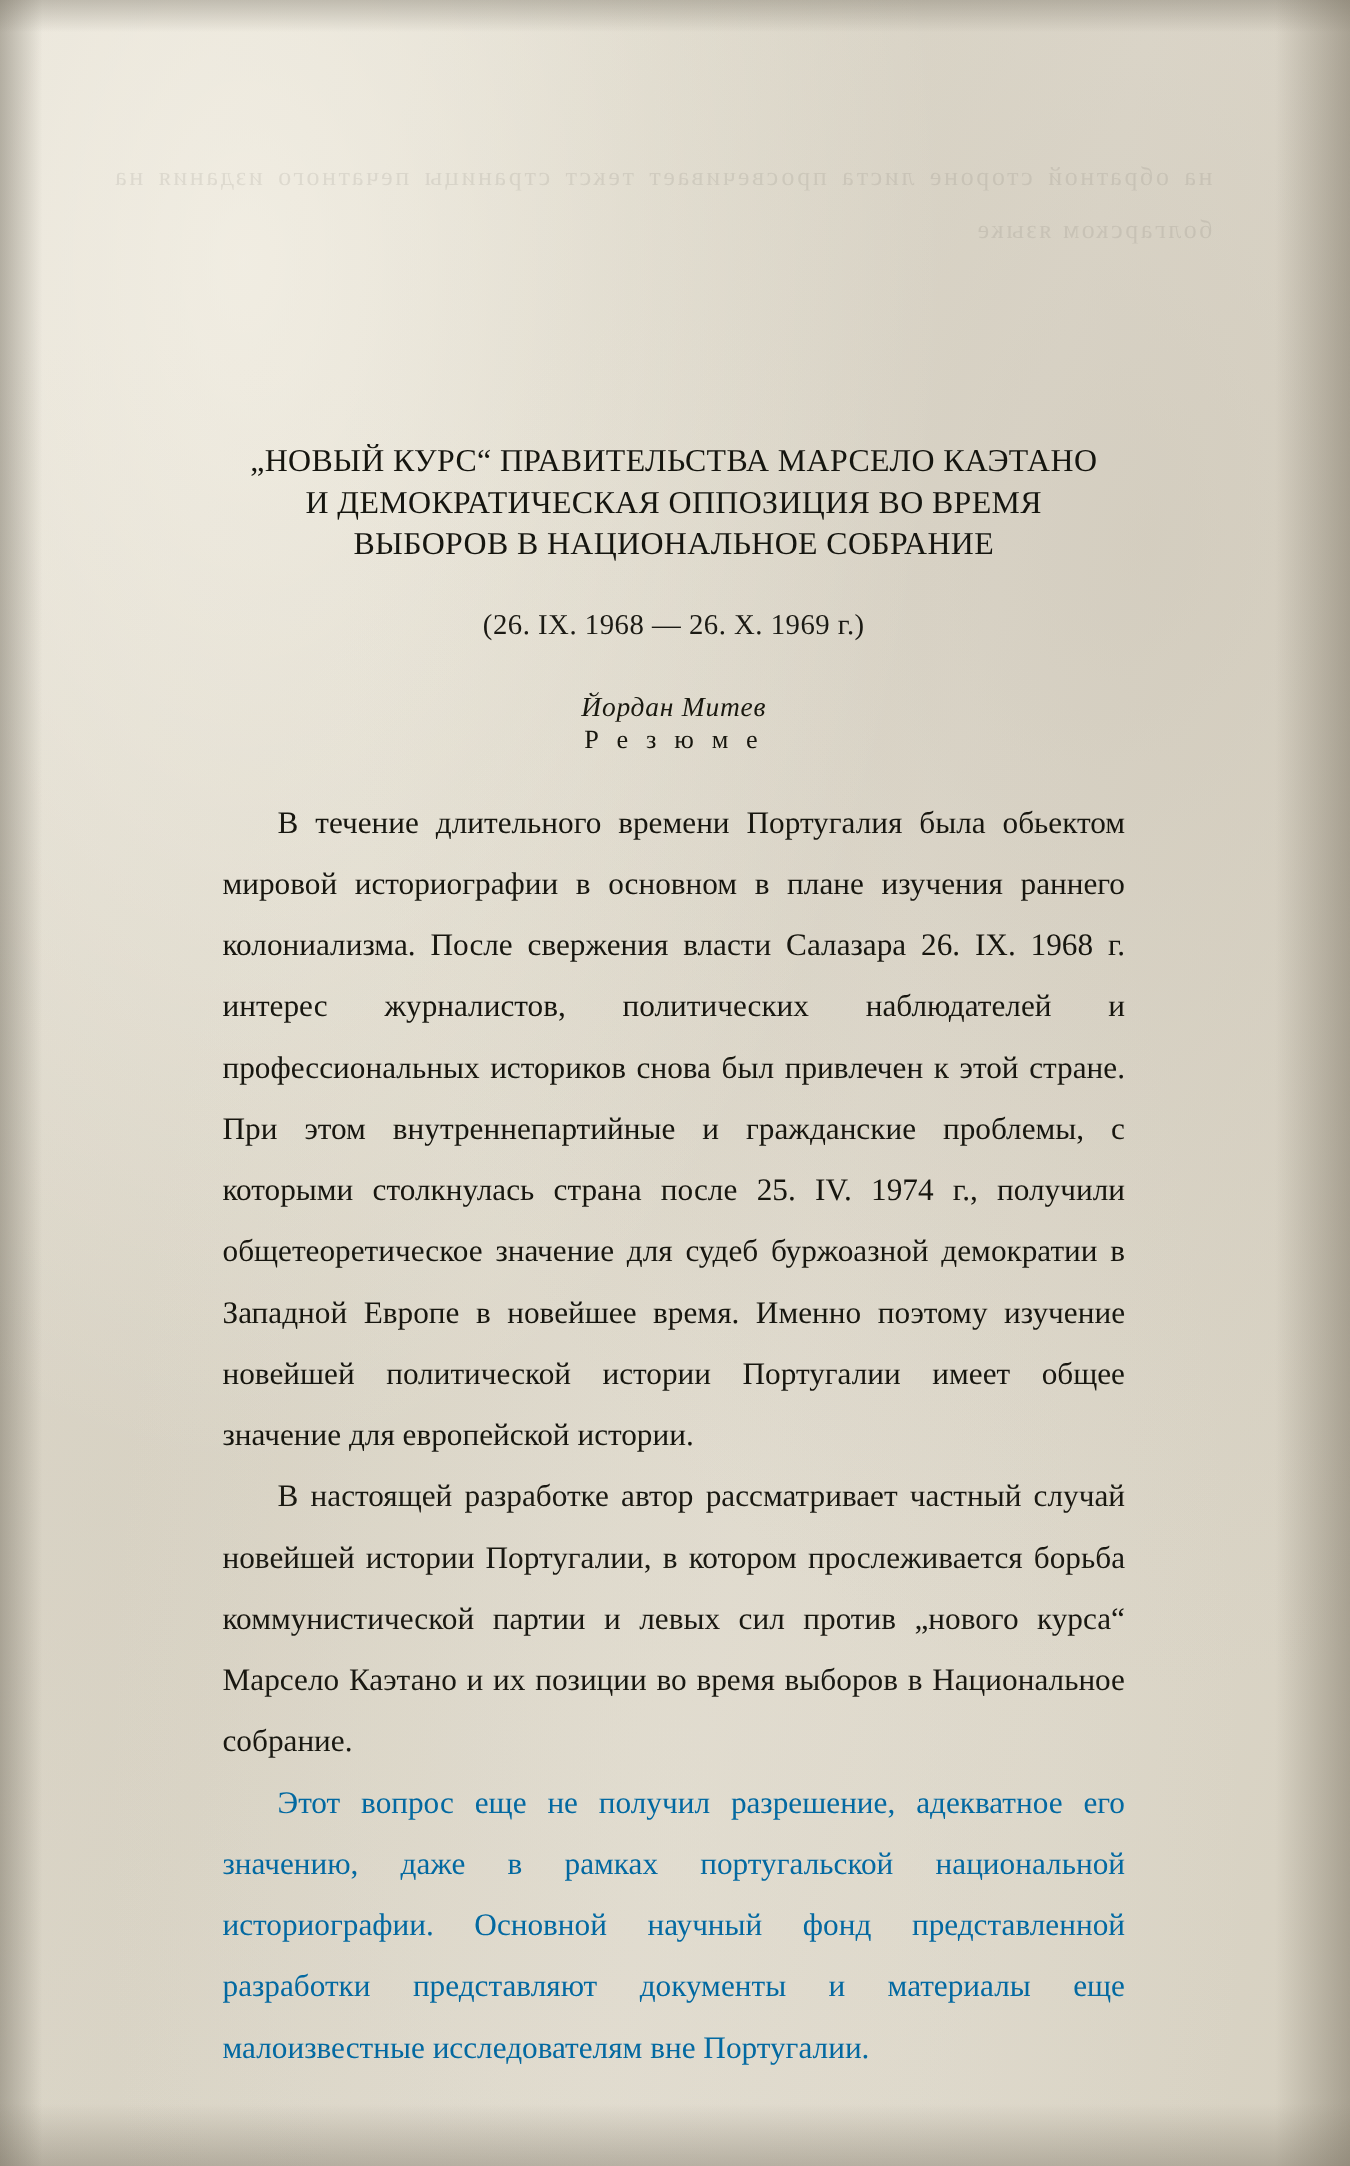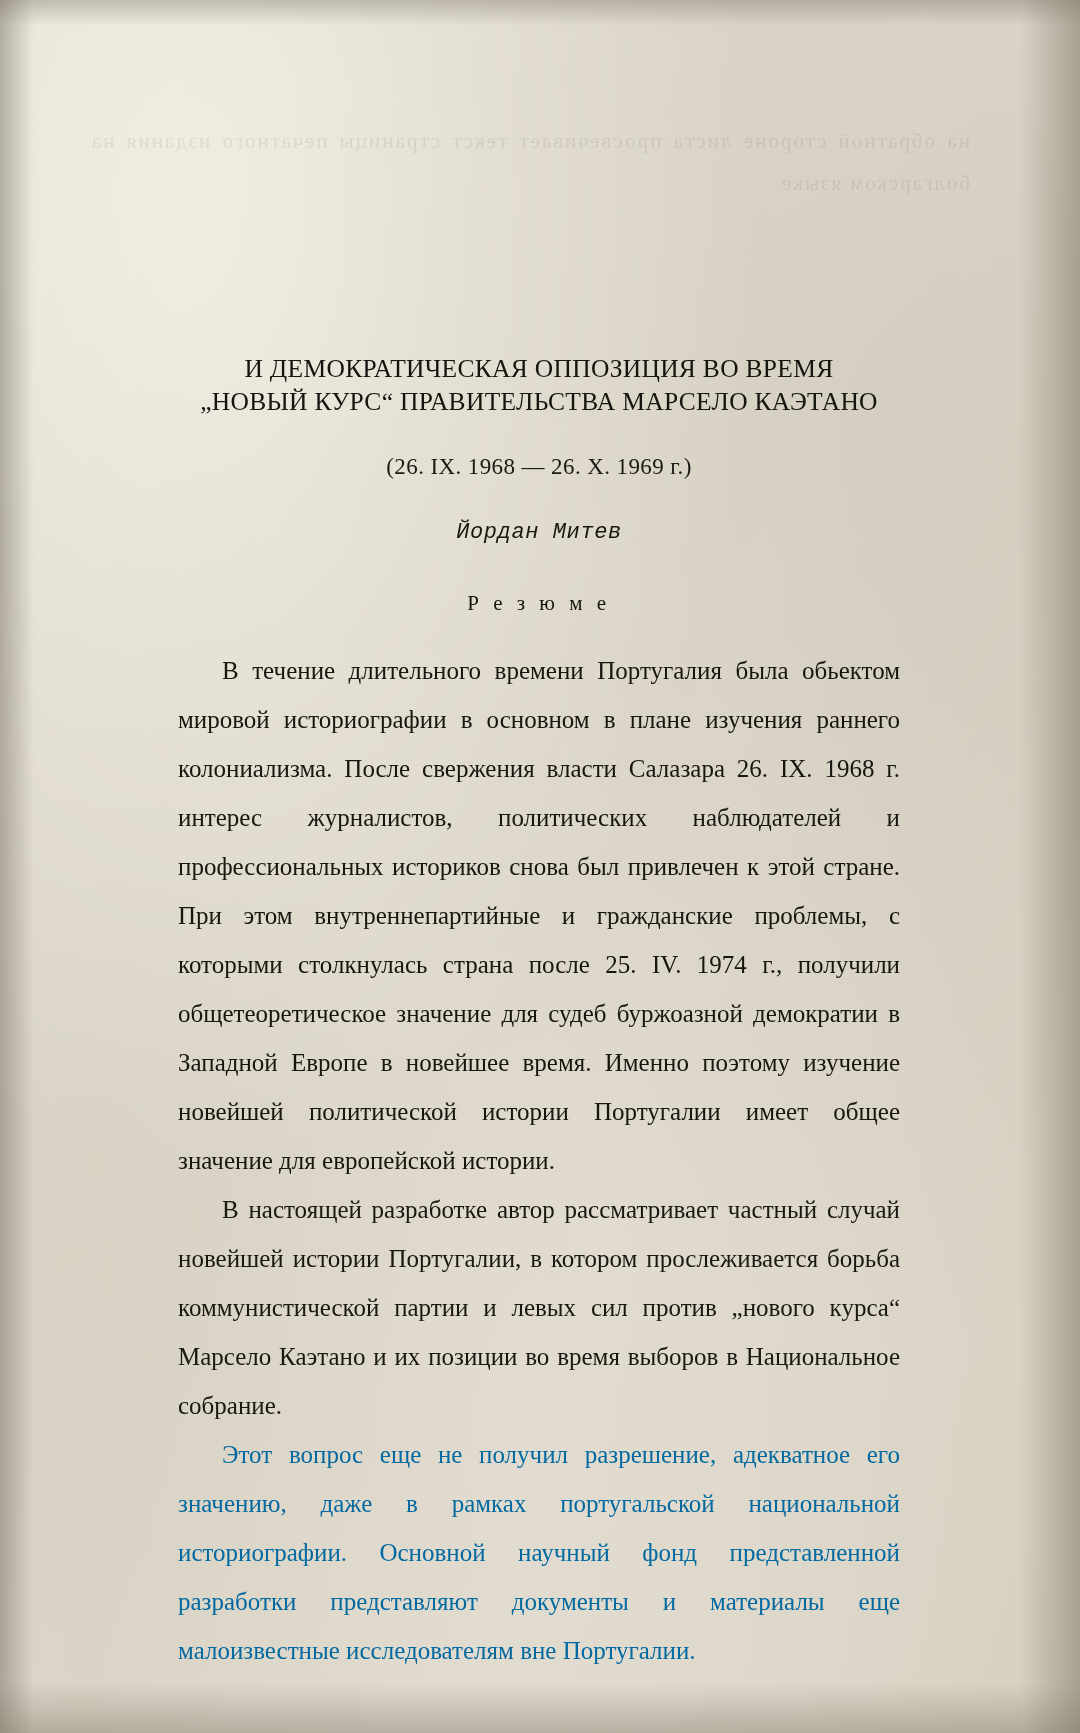--- a/index.html
+++ b/index.html
@@ -94,26 +94,24 @@
     letter-spacing: 0.4px;
     color: #1b1a14;
   }
   .author {
     text-align: center;
     font-style: italic;
     font-size: 22px;
     margin-top: 40px;
     letter-spacing: 0.6px;
     color: #19180f;
-    font-family: Liberation Mono, monospace;
   }
   .resume-head {
     text-align: center;
     font-size: 21px;
-    margin-top: 46px;
     letter-spacing: 4.5px;
     color: #17160e;
   }
   .body {
     margin-top: 30px;
     font-size: 25px;
     line-height: 49px;
     text-align: justify;
     color: #17160f;
   }
@@ -129,22 +127,23 @@
 </head>
 <body>
 
 <div class="page"></div>
 
 <div class="bleed">на обратной стороне листа просвечивает текст страницы печатного издания на болгарском языке</div>
 
 <div class="content">
 
   <div class="title">
+    <div>„НОВЫЙ КУРС“ ПРАВИТЕЛЬСТВА МАРСЕЛО КАЭТАНО</div>
     <div>И ДЕМОКРАТИЧЕСКАЯ ОППОЗИЦИЯ ВО ВРЕМЯ</div>
-    <div>„НОВЫЙ КУРС“ ПРАВИТЕЛЬСТВА МАРСЕЛО КАЭТАНО</div>
+    <div>ВЫБОРОВ В НАЦИОНАЛЬНОЕ СОБРАНИЕ</div>
   </div>
 
   <div class="dateline">(26. IX. 1968 — 26. X. 1969 г.)</div>
 
   <div class="author">Йордан Митев</div>
 
   <div class="resume-head">Р е з ю м е</div>
 
   <div class="body">
     <p>В течение длительного времени Португалия была обьектом мировой историографии в основном в плане изучения раннего колониализма. После свержения власти Салазара 26. IX. 1968 г. интерес журналистов, политических наблюдателей и профессиональных историков снова был привлечен к этой стране. При этом внутреннепартийные и гражданские проблемы, с которыми столкнулась страна после 25. IV. 1974 г., получили общетеоретическое значение для судеб буржоазной демократии в Западной Европе в новейшее время. Именно поэтому изучение новейшей политической истории Португалии имеет общее значение для европейской истории.</p>

